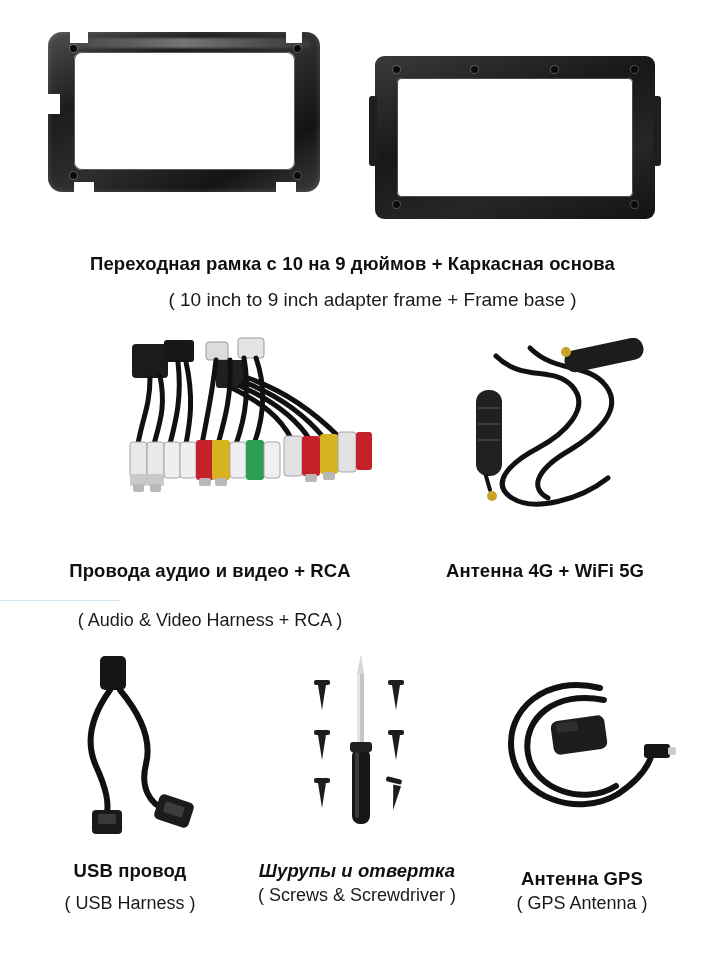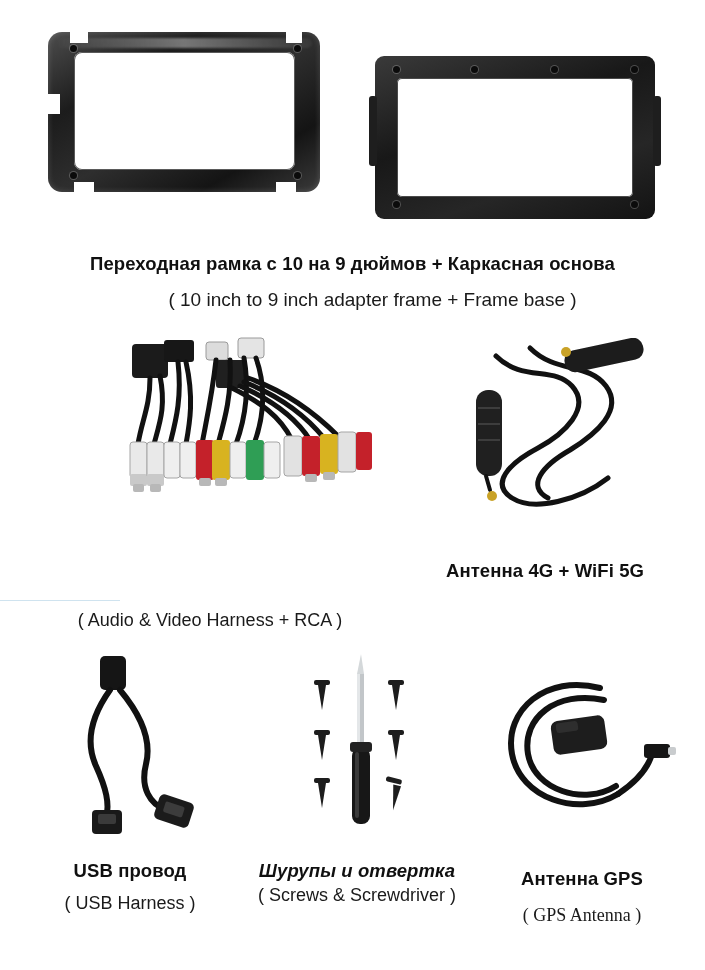--- a/index.html
+++ b/index.html
@@ -164,21 +164,21 @@
   }
   .art-usb    { position: absolute; left: 70px;  top: 20px; width: 150px; height: 190px; }
   .art-screws { position: absolute; left: 300px; top: 10px; width: 120px; height: 200px; }
   .art-gps    { position: absolute; left: 500px; top: 20px; width: 180px; height: 190px; }
 
   .s3-c1-ru { position: absolute; left: 30px;  top: 232px; width: 200px; }
   .s3-c1-en { position: absolute; left: 30px;  top: 264px; width: 200px; }
   .s3-c2-ru { position: absolute; left: 232px; top: 232px; width: 250px; font-style: italic; }
   .s3-c2-en { position: absolute; left: 232px; top: 256px; width: 250px; }
   .s3-c3-ru { position: absolute; left: 482px; top: 240px; width: 200px; }
-  .s3-c3-en { position: absolute; left: 482px; top: 276px; width: 200px; font-family: Liberation Serif, serif; }
+  .s3-c3-en { position: absolute; left: 482px; top: 264px; width: 200px; }
 
   .faint-line {
     position: absolute;
     left: 0;
     width: 120px;
     height: 1px;
     background: #cfe3ef;
   }
 </style>
 </head>
@@ -289,20 +289,21 @@
         </g>
         <rect x="96" y="6" width="80" height="22" rx="10" fill="#1c1c1c" transform="rotate(-12 136 17)"></rect>
         <g stroke="#111" stroke-width="4" stroke-linecap="round">
           <line x1="18" y1="138" x2="22" y2="152"></line>
         </g>
         <circle cx="24" cy="158" r="5" fill="#c9a227"></circle>
         <circle cx="98" cy="14" r="5" fill="#c9a227"></circle>
       </svg>
     </div>
 
+    <div class="cap-ru s2-left-ru">Провода аудио и видео + RCA</div>
     <div class="cap-en s2-left-en">( Audio &amp; Video Harness + RCA )</div>
 
     <div class="cap-ru s2-right-ru">Антенна 4G + WiFi 5G</div>
 
     <div class="faint-line" style="top:272px;"></div>
   </div>
 
   <div class="sec3">
 
     <div class="art-usb">

